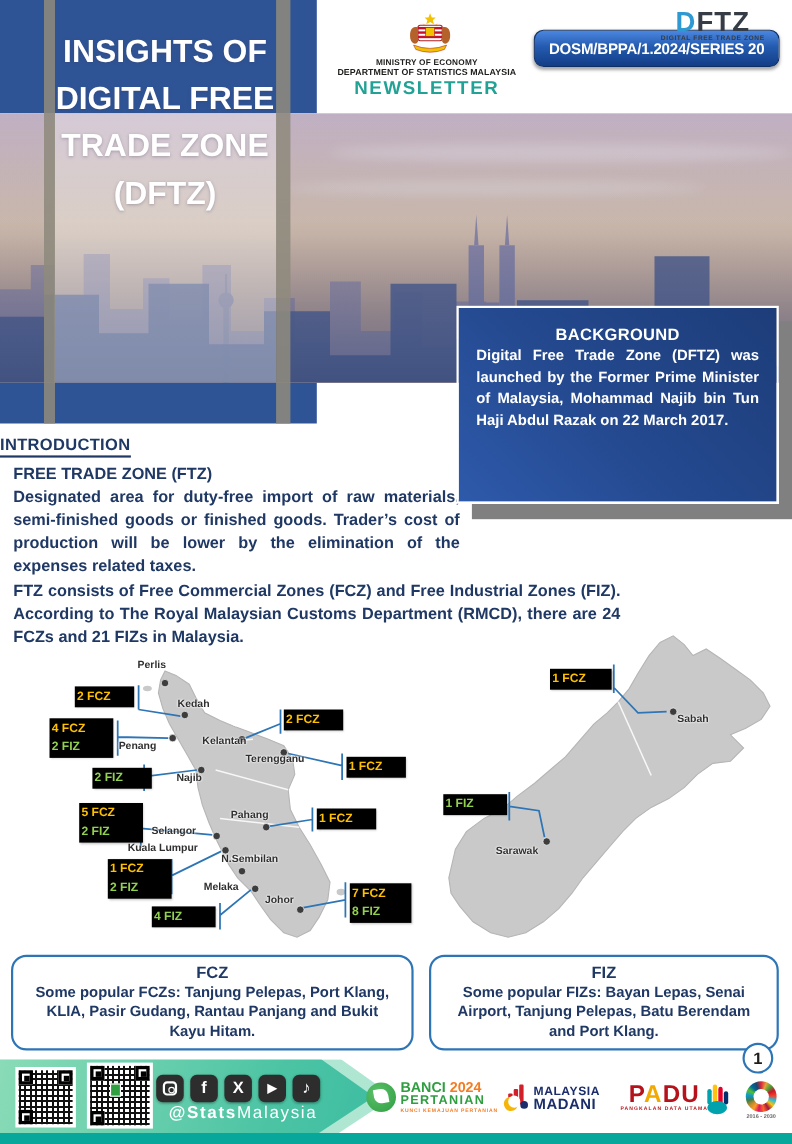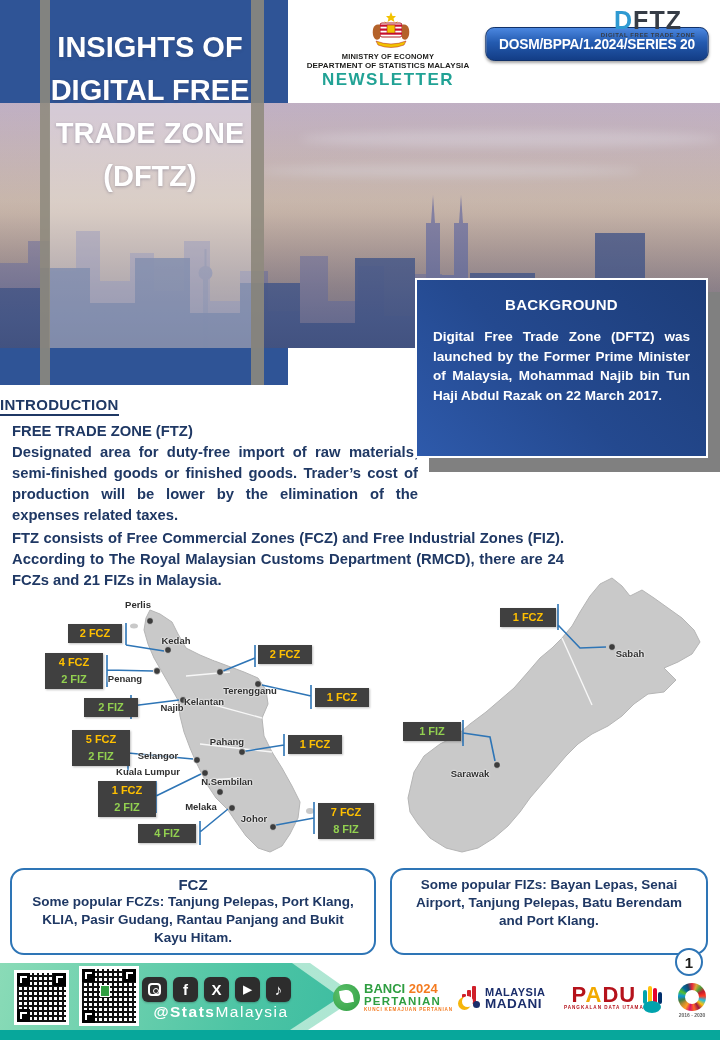--- a/index.html
+++ b/index.html
@@ -36,37 +36,37 @@
   .dftz-logo .big{font-size:25px;font-weight:800;letter-spacing:1px;line-height:24px}
   .dftz-logo .big .d{color:#2f9ad2}.dftz-logo .big .ftz{color:#363c46}
   .dftz-logo .sub{font-size:6px;font-weight:bold;color:#363c46;letter-spacing:.55px}
 
   .blue-band{left:0;top:348px;width:288px;height:37px;background:#2f5496}
 
   
   .bg-box{left:415px;top:278px;width:293px;height:180px;z-index:8;
     background:linear-gradient(45deg,#2e5aab 0%,#24498f 45%,#1d3d79 100%);
     border:2px solid #fff;box-shadow:14px 14px 0 #808080;color:#fff;padding:16px 16px 10px 16px}
-  .bg-box h2{font-size:15px;font-weight:bold;text-align:center;letter-spacing:.3px;margin-bottom:14px}
+  .bg-box h2{font-size:15px;font-weight:bold;text-align:center;letter-spacing:.3px;margin-bottom:0}
   .bg-box p{font-size:13.5px;font-weight:bold;line-height:1.45;text-align:justify}
 
   
   .intro-head{left:0;top:396px;width:415px;z-index:3}
   .intro-head span{display:inline-block;color:#1f3864;font-size:15px;font-weight:bold;letter-spacing:.3px;border-bottom:2px solid #1f3864;padding-bottom:1px}
   .para{color:#1f3864;font-weight:bold;font-size:14.8px;line-height:21px}
   .para1{left:12px;top:421px;width:406px}
   .para1 .pt{margin-bottom:0}
   .para1 .pb{text-align:justify}
   .para2{left:12px;top:528px;width:552px;text-align:justify}
 
   
   .map-svg{left:0;top:575px;width:720px;height:290px}
   .state{position:absolute;transform:translateX(-50%);font-size:9.5px;font-weight:bold;color:#2f2f2f;white-space:nowrap;
     text-shadow:0 0 2px #fff,0 0 2px #fff;z-index:4}
-  .mlabel{position:absolute;background:#404040;color:#ffc000;text-align:center;font-size:11px;font-weight:bold;
+  .mlabel{position:absolute;background:#000000;color:#ffc000;text-align:left;font-size:11px;font-weight:bold;
     line-height:17px;padding:1px 2px;box-shadow:1px 1px 2px rgba(0,0,0,.25);z-index:5}
   .mlabel span{display:block}
   .mlabel .fcz{color:#ffc000}
   .mlabel .fiz{color:#92d050}
 
   
   .zone-box{border:2px solid #2e75b6;border-radius:14px;background:#fff;color:#1f3864;text-align:center;padding:6px 12px;z-index:3}
   .zone-box h3{font-size:15px;font-weight:bold}
   .zone-box p{font-size:13.5px;font-weight:bold;line-height:1.32}
   .zbox-fcz{left:10px;top:868px;width:366px;height:87px}
@@ -247,21 +247,21 @@
       <circle cx="232" cy="233" r="3.4"></circle>
       <circle cx="273" cy="252" r="3.4"></circle>
     <circle cx="612" cy="72" r="3.4"></circle>
       <circle cx="497" cy="190" r="3.4"></circle>
   </g>
 </svg>
 
 <span class="state" style="left:138px;top:599px">Perlis</span>
 <span class="state" style="left:176px;top:635px">Kedah</span>
 <span class="state" style="left:125px;top:673px">Penang</span>
-<span class="state" style="left:204px;top:696px">Kelantan</span>
+<span class="state" style="left:204px;top:668px">Kelantan</span>
 <span class="state" style="left:250px;top:685px">Terengganu</span>
 <span class="state" style="left:172px;top:702px">Najib</span>
 <span class="state" style="left:158px;top:750px">Selangor</span>
 <span class="state" style="left:227px;top:736px">Pahang</span>
 <span class="state" style="left:148px;top:766px">Kuala Lumpur</span>
 <span class="state" style="left:227px;top:776px">N.Sembilan</span>
 <span class="state" style="left:201px;top:801px">Melaka</span>
 <span class="state" style="left:254px;top:813px">Johor</span>
 <span class="state" style="left:630px;top:648px">Sabah</span>
 <span class="state" style="left:470px;top:768px">Sarawak</span>
@@ -305,20 +305,21 @@
   </div>
 <div class="mlabel" style="left:403px;top:722px;width:58px">
     <span class="fiz">1 FIZ</span>
   </div>
 
 <div class="abs zone-box zbox-fcz">
   <h3>FCZ</h3>
   <p>Some popular FCZs: Tanjung Pelepas, Port Klang, KLIA, Pasir Gudang, Rantau Panjang and Bukit Kayu Hitam.</p>
 </div>
 <div class="abs zone-box zbox-fiz">
+  <h3>FIZ</h3>
   <p>Some popular FIZs: Bayan Lepas, Senai Airport, Tanjung Pelepas, Batu Berendam and Port Klang.</p>
 </div>
 
 <div class="abs chev2"></div>
 <div class="abs chev1"></div>
 
 <div class="abs qr q1">
     <div class="grid">
       <div class="f tl"></div>
       <div class="f tr"></div>

